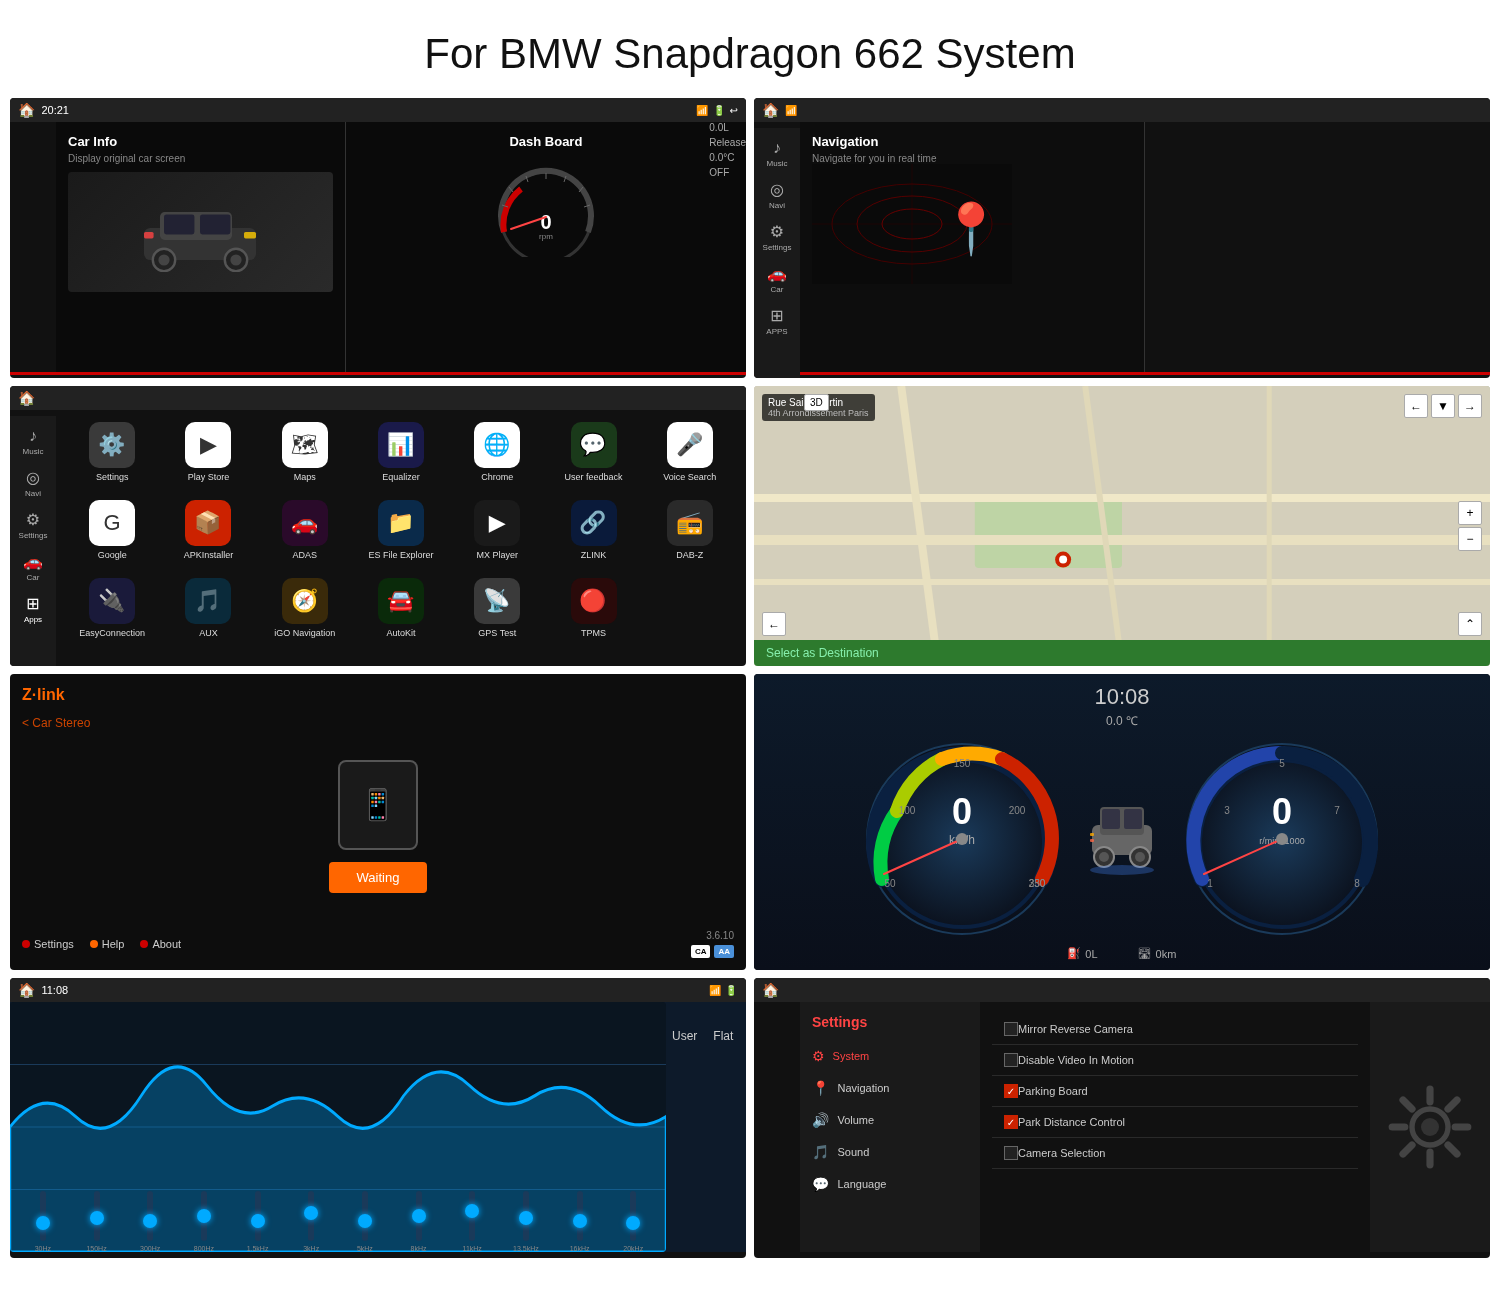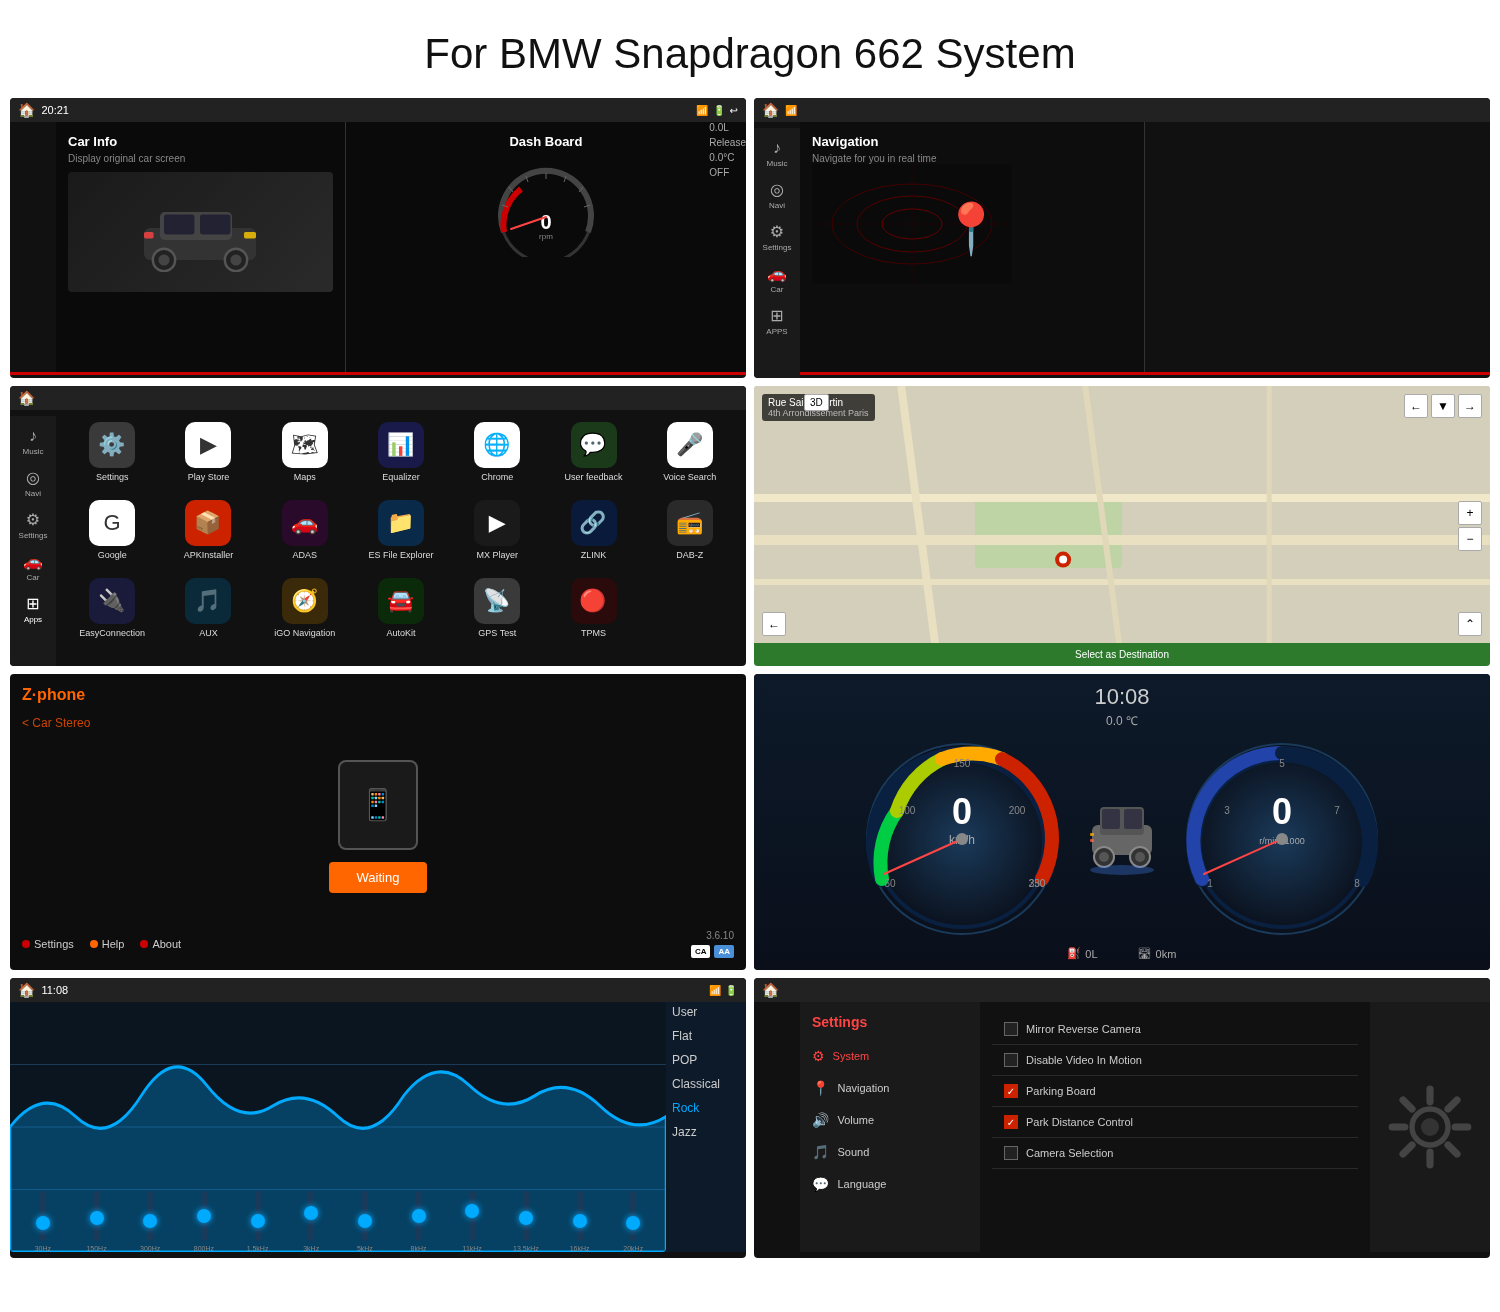--- a/index.html
+++ b/index.html
@@ -236,24 +236,23 @@
       transform: translateY(-50%);
       display: flex;
       flex-direction: column;
       gap: 2px;
     }
     .map-destination-bar {
       position: absolute;
       bottom: 0;
       left: 0; right: 0;
       background: #2d7a2d;
-      color: #ffffff;
-      font-size: 10px;
+      color: #86efac;
+      font-size: 12px;
       padding: 6px 12px;
-      text-align: center;
     }
     .map-3d-btn {
       position: absolute;
       top: 8px;
       left: 50px;
       background: #fff;
       border: 1px solid #aaa;
       font-size: 10px;
       padding: 2px 5px;
       border-radius: 2px;
@@ -420,23 +419,23 @@
       width: 14px;
       height: 14px;
       background: #fff;
       border-radius: 50%;
       margin-left: auto;
     }
     .eq-on-label { color: #fff; font-size: 11px; }
     .eq-presets {
       width: 80px;
       display: flex;
-      flex-direction: column;
+      flex-direction: row;
       gap: 4px;
-      padding-top: 0;
+      padding-top: 24px;
     }
     .eq-preset-item {
       color: #ccc;
       font-size: 12px;
       padding: 3px 6px;
       cursor: pointer;
     }
     .eq-preset-item.active { color: #00aaff; }
 
     
@@ -467,21 +466,20 @@
     }
     .settings-menu-item.active { color: #ff4444; }
     .settings-menu-icon { font-size: 14px; }
     .settings-center {
       flex: 1;
       padding: 12px;
     }
     .settings-option {
       display: flex;
       align-items: center;
-      gap: 8px;
       padding: 8px 12px;
       border-bottom: 1px solid #2a2a2a;
       color: #ccc;
       font-size: 11px;
     }
     .checkbox {
       width: 14px;
       height: 14px;
       border: 1px solid #666;
       background: #222;
@@ -792,21 +790,21 @@
         <div style="position:absolute;bottom:30px;right:8px;">
           <div class="map-btn">⌃</div>
         </div>
       </div>
     </div>
   </div>
 
   <div class="panel">
     <div class="zlink-panel">
       <div class="zlink-header">
-        <span class="zlink-logo">Z·phone</span>
+        <span class="zlink-logo">Z·link</span>
       </div>
       <div class="zlink-back">&lt; Car Stereo</div>
       <div class="zlink-center">
         <div class="phone-box">📱</div>
         <button class="waiting-btn">Waiting</button>
       </div>
       <div class="zlink-footer">
         <div class="zlink-footer-links">
           <span class="zlink-link">
             <span class="zlink-dot dot-red"></span>

